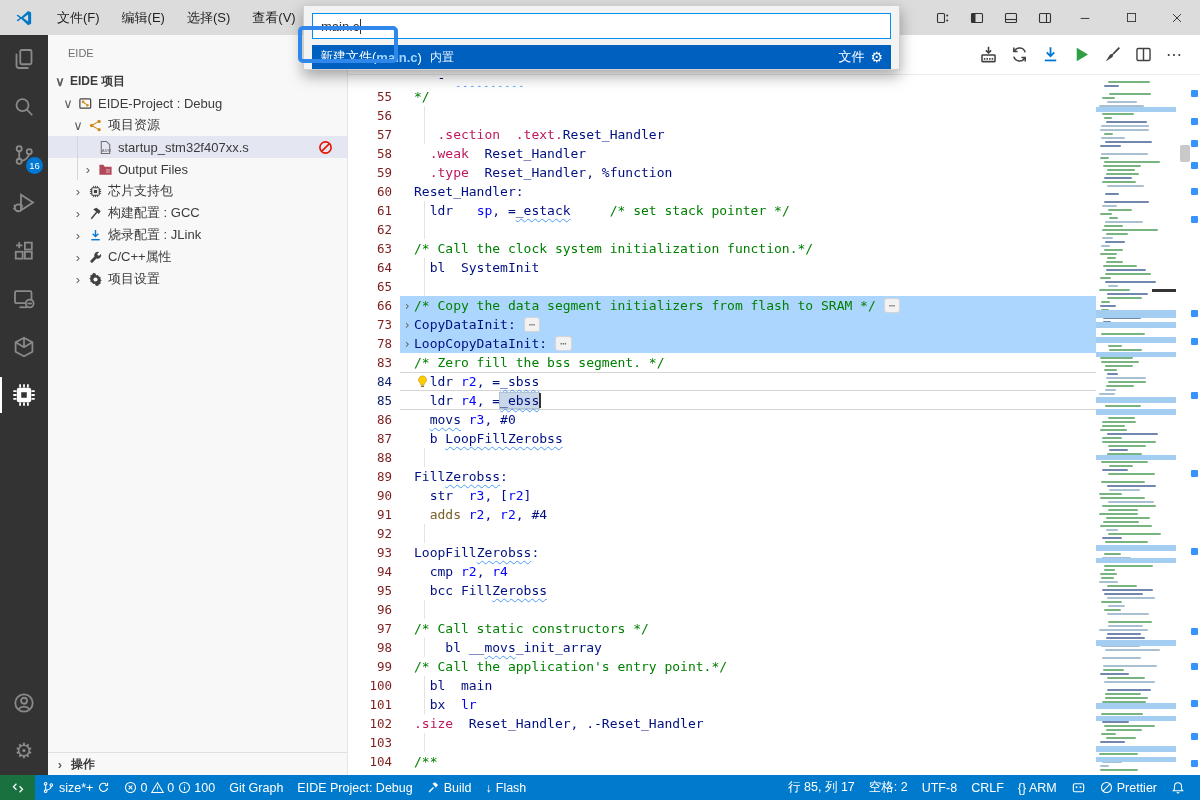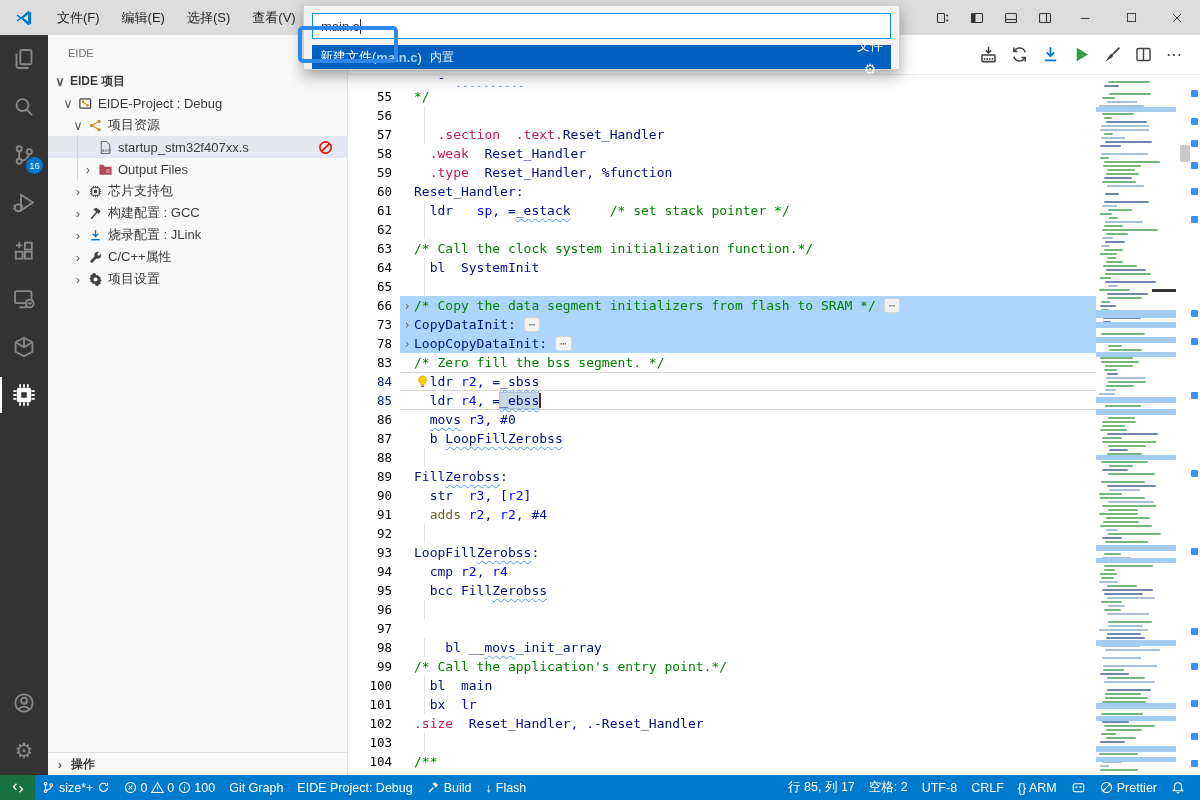--- a/index.html
+++ b/index.html
@@ -46,21 +46,21 @@
   .editor { position:absolute; top:75px; left:348px; right:0; bottom:25px; background:#fff; display:flex; }
   .code-area { position:relative; flex:1; overflow:hidden; font-family:"DejaVu Sans Mono",monospace; }
   .code-row { position:relative; height:19px; }
   .code-row.partial { height:12px; overflow:hidden; }
   .code-row.partial .row-inner { margin-top:-7px; }
   .row-inner { display:flex; height:19px; align-items:center; }
   .row-bg { position:absolute; left:52px; right:0; top:0; bottom:0; }
   .row-bg.sel { background:#add6ff; }
   .row-bg.brd-both { border-top:1px solid #d4d4d4; border-bottom:1px solid #d4d4d4; }
   .row-bg.brd-bottom { border-bottom:1px solid #d4d4d4; }
-  .gut { position:relative; width:52px; flex:none; text-align:right; padding-right:8px; font-size:12.5px; color:#000000; z-index:2; }
+  .gut { position:relative; width:52px; flex:none; text-align:right; padding-right:8px; font-size:12.5px; color:#7f1d1d; z-index:2; }
   .gut.cur { color:#0b216f; }
   .foldc { position:relative; width:14px; flex:none; color:#616161; font-size:12px; text-align:center; z-index:2; }
   .ctext { position:relative; z-index:2; white-space:pre; font-size:13px; line-height:19px; }
   .tk-pln,.tk-lab,.tk-ins { color:#001080; }
   .tk-dir { color:#be185d; }
   .tk-reg { color:#0000ff; }
   .tk-com { color:#008000; }
   .tk-br  { color:#795e26; }
   .tk-ghost { color:transparent; }
   .sq { text-decoration:underline; text-decoration-style:wavy; text-decoration-color:#4a9df8; text-decoration-thickness:1px; text-underline-offset:3px; text-decoration-skip-ink:none; }
@@ -88,21 +88,21 @@
 
   
   .quick-input { position:absolute; left:303px; top:5px; width:597px; background:#f3f3f3; border:1px solid #cfcfcf; box-shadow:0 6px 14px rgba(0,0,0,.35); z-index:50; }
   .qi-title { height:25px; background:#ececec; border-bottom:1px solid #dcdcdc; display:flex; align-items:center; justify-content:center; font-size:12px; color:#4f4f4f; }
   .qi-body { padding:7px 8px 0 8px; }
   .qi-input { height:26px; background:#fff; border:1.2px solid #0090f1; display:flex; align-items:center; padding-left:8px; font-size:13px; color:#333; }
   .qi-caret { display:inline-block; width:1px; height:15px; background:#333; margin-left:1px; }
   .qi-item { margin-top:6px; height:24px; background:#0060c0; color:#fff; display:flex; align-items:center; padding:0 8px; font-size:13px; }
   .qi-match { color:#9fd6ff; font-weight:bold; }
   .qi-desc { margin-left:8px; font-size:12px; color:#e8f2ff; }
-  .qi-right { margin-left:auto; display:flex; align-items:center; gap:6px;flex-direction:column; }
+  .qi-right { margin-left:auto; display:flex; align-items:center; gap:6px; }
   .qi-gear { font-family:"DejaVu Sans",sans-serif; font-size:14px; }
   .anno-box { position:absolute; left:298px; top:26px; width:100px; height:37px; border:4px solid #2f86eb; border-radius:5px; z-index:60; pointer-events:none; }
 
   svg { display:block; }
 </style>
 </head>
 <body>
 
 <div class="window">
 
@@ -645,20 +645,21 @@
             <span class="gut">96</span>
             <span class="foldc"></span>
             <span class="ctext"></span>
           </div>
         </div>
         <div class="code-row">
           <div class="row-bg"></div>
           <div class="row-inner">
             <span class="gut">97</span>
             <span class="foldc"></span>
+            <span class="ctext"><span class="tk-com">/* Call static constructors */</span></span>
           </div>
         </div>
         <div class="code-row">
           <div class="row-bg"></div>
           <div class="indent-guide"></div>
           <div class="row-inner">
             <span class="gut">98</span>
             <span class="foldc"></span>
             <span class="ctext"><span class="tk-pln">    </span><span class="tk-ins">bl</span><span class="tk-pln"> </span><span class="tk-lab">__</span><span class="tk-lab sq">movs</span><span class="tk-lab">_init_array</span></span>
           </div>

